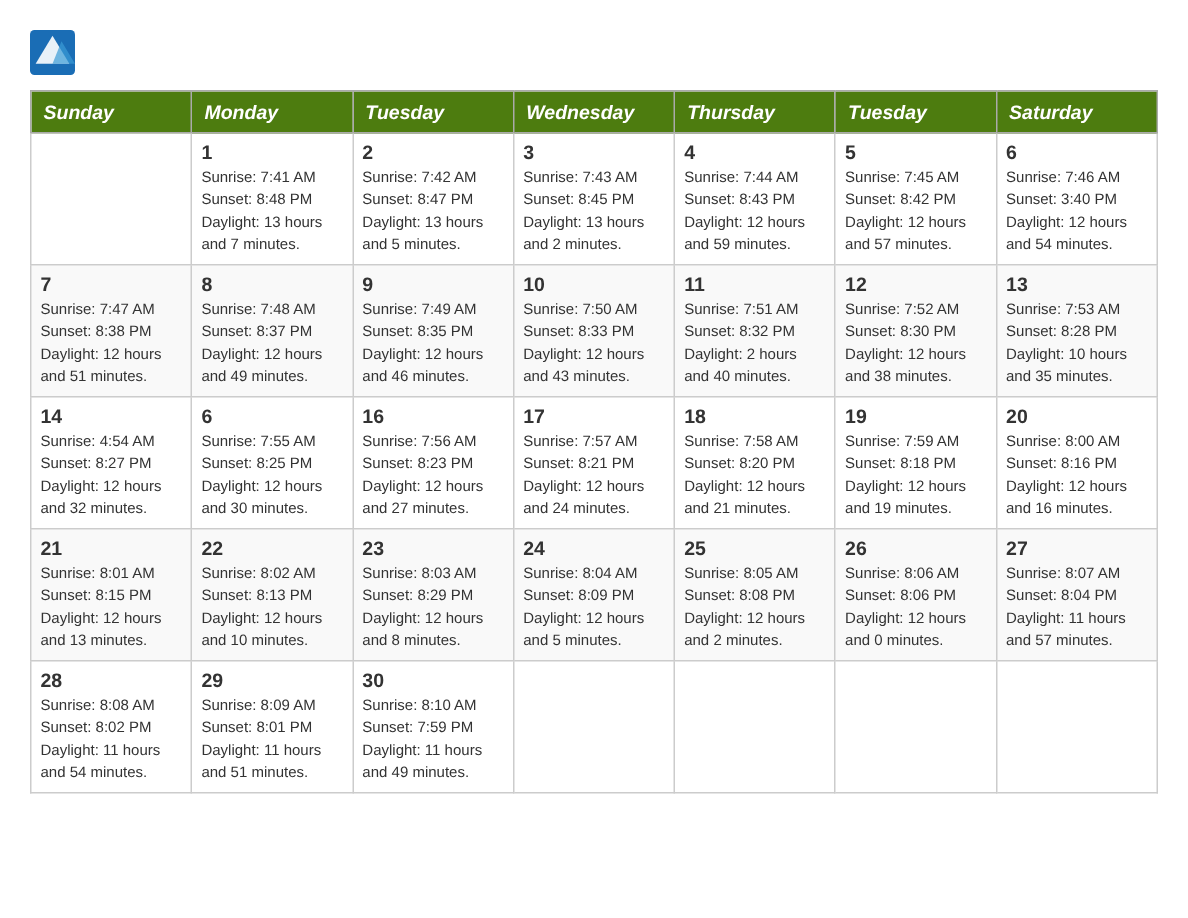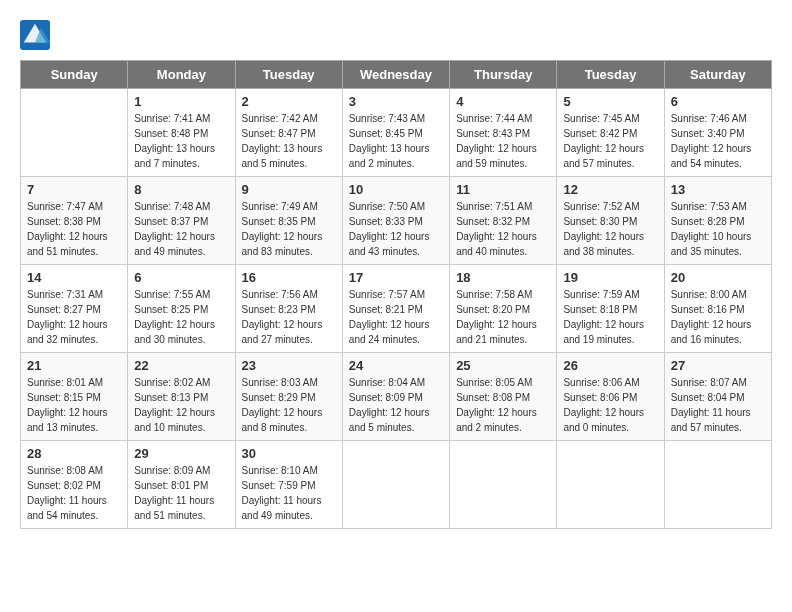--- a/index.html
+++ b/index.html
@@ -45,27 +45,28 @@
     .subtitle {
       font-size: 14px;
       color: #555;
     }
     table {
       width: 100%;
       border-collapse: collapse;
       table-layout: fixed;
     }
     thead tr th {
-      background: #737373;
+      background: #4d7c0f;
       color: #fff;
-      text-align: center;
+      text-align: left;
       padding: 6px 8px;
       font-size: 13px;
       font-weight: bold;
       border: 1px solid #aaa;
+      font-style: italic;
     }
     tbody tr td {
       border: 1px solid #ccc;
       vertical-align: top;
       padding: 5px 6px;
       font-size: 10.5px;
       color: #333;
       height: 80px;
     }
     .day-num {
@@ -186,37 +187,37 @@
           <span>Sunrise: 7:48 AM</span><br>
           <span>Sunset: 8:37 PM</span><br>
           <span>Daylight: 12 hours and 49 minutes.</span>
         </div>
         </td>
         <td>
           <span class="day-num">9</span>
         <div class="day-info">
           <span>Sunrise: 7:49 AM</span><br>
           <span>Sunset: 8:35 PM</span><br>
-          <span>Daylight: 12 hours and 83 minutes.</span>
+          <span>Daylight: 12 hours and 46 minutes.</span>
         </div>
         </td>
         <td>
           <span class="day-num">10</span>
         <div class="day-info">
           <span>Sunrise: 7:50 AM</span><br>
           <span>Sunset: 8:33 PM</span><br>
           <span>Daylight: 12 hours and 43 minutes.</span>
         </div>
         </td>
         <td>
           <span class="day-num">11</span>
         <div class="day-info">
           <span>Sunrise: 7:51 AM</span><br>
           <span>Sunset: 8:32 PM</span><br>
-          <span>Daylight: 12 hours and 40 minutes.</span>
+          <span>Daylight: 2 hours and 40 minutes.</span>
         </div>
         </td>
         <td>
           <span class="day-num">12</span>
         <div class="day-info">
           <span>Sunrise: 7:52 AM</span><br>
           <span>Sunset: 8:30 PM</span><br>
           <span>Daylight: 12 hours and 38 minutes.</span>
         </div>
         </td>
@@ -226,21 +227,21 @@
           <span>Sunrise: 7:53 AM</span><br>
           <span>Sunset: 8:28 PM</span><br>
           <span>Daylight: 10 hours and 35 minutes.</span>
         </div>
         </td>
       </tr>
       <tr>
         <td>
           <span class="day-num">14</span>
         <div class="day-info">
-          <span>Sunrise: 7:31 AM</span><br>
+          <span>Sunrise: 4:54 AM</span><br>
           <span>Sunset: 8:27 PM</span><br>
           <span>Daylight: 12 hours and 32 minutes.</span>
         </div>
         </td>
         <td>
           <span class="day-num">6</span>
         <div class="day-info">
           <span>Sunrise: 7:55 AM</span><br>
           <span>Sunset: 8:25 PM</span><br>
           <span>Daylight: 12 hours and 30 minutes.</span>

